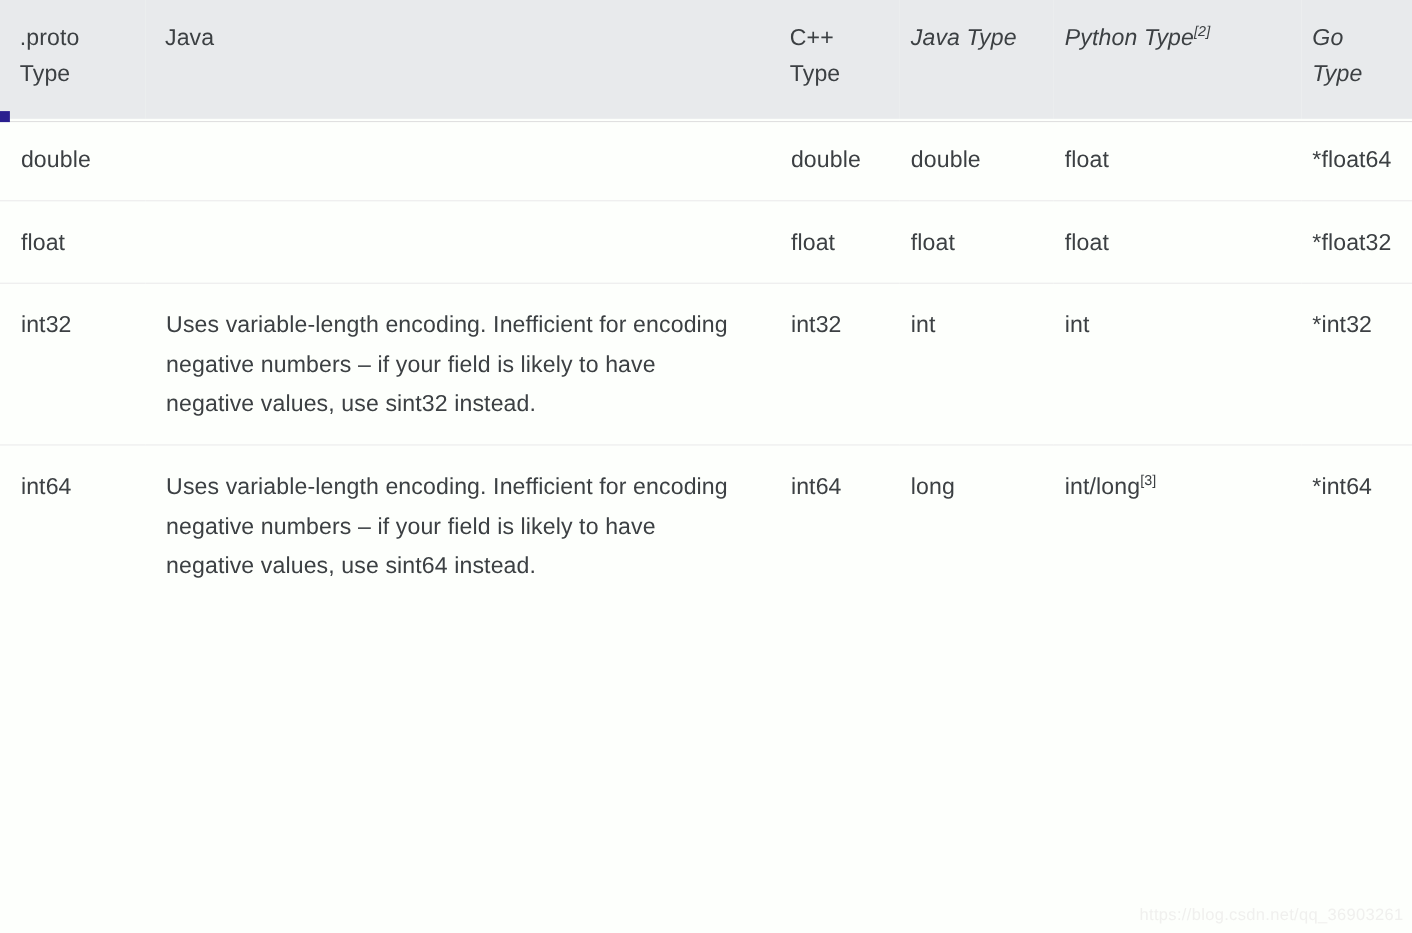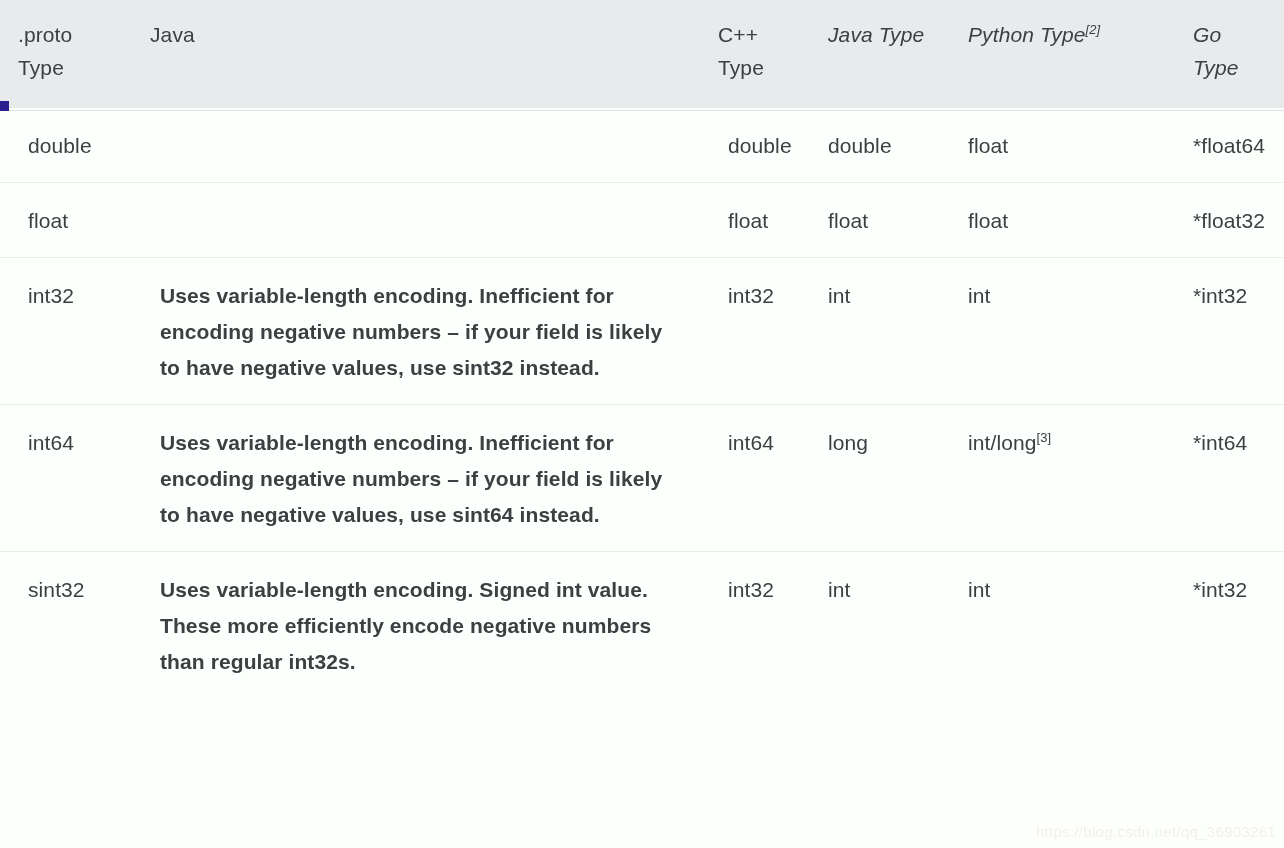--- a/index.html
+++ b/index.html
@@ -55,32 +55,32 @@
     white-space: normal;
     letter-spacing: 0.1px;
   }
   thead th.pad-left-small { padding-left: 10px; font-style: italic; }
 
   .hdr-two-line { display: block; }
 
   
   tbody td {
     vertical-align: top;
-    padding: 20px 14px 18px 28px;
+    padding: 20px 14px 18px 19px;
     border-top: 1px solid #ececec;
     line-height: 36px;
     font-size: 21px;
     color: #3c4043;
     letter-spacing: 0.1px;
   }
   tbody tr:first-child td {
     border-top: none;
   }
   tbody td.pad-left-small { padding-left: 10px; }
-  tbody td.notes { padding-right: 18px; font-weight: bold; }
+  tbody td.notes { padding-right: 18px; }
 
   sup {
     font-size: 0.62em;
     vertical-align: super;
     line-height: 0;
   }
 
   
   .accent-tick {
     position: absolute;
@@ -192,27 +192,19 @@
         <td>int64</td>
         <td class="notes">Uses variable-length encoding. Inefficient for encoding negative numbers – if your field is likely to have negative values, use sint64 instead.</td>
         <td>int64</td>
         <td class="pad-left-small"><span>long</span><sup></sup></td>
         <td class="pad-left-small"><span>int/long</span><sup>[3]</sup></td>
         <td class="pad-left-small">*int64</td>
       </tr>
 
 
 
-      <tr>
-        <td>sint32</td>
-        <td class="notes">Uses variable-length encoding. Signed int value. These more efficiently encode negative numbers than regular int32s.</td>
-        <td>int32</td>
-        <td class="pad-left-small"><span>int</span><sup></sup></td>
-        <td class="pad-left-small"><span>int</span><sup></sup></td>
-        <td class="pad-left-small">*int32</td>
-      </tr>
 
     </tbody>
   </table>
 
   <div class="watermark">https://blog.csdn.net/qq_36903261</div>
 
 </div>
 
 </body></html>

